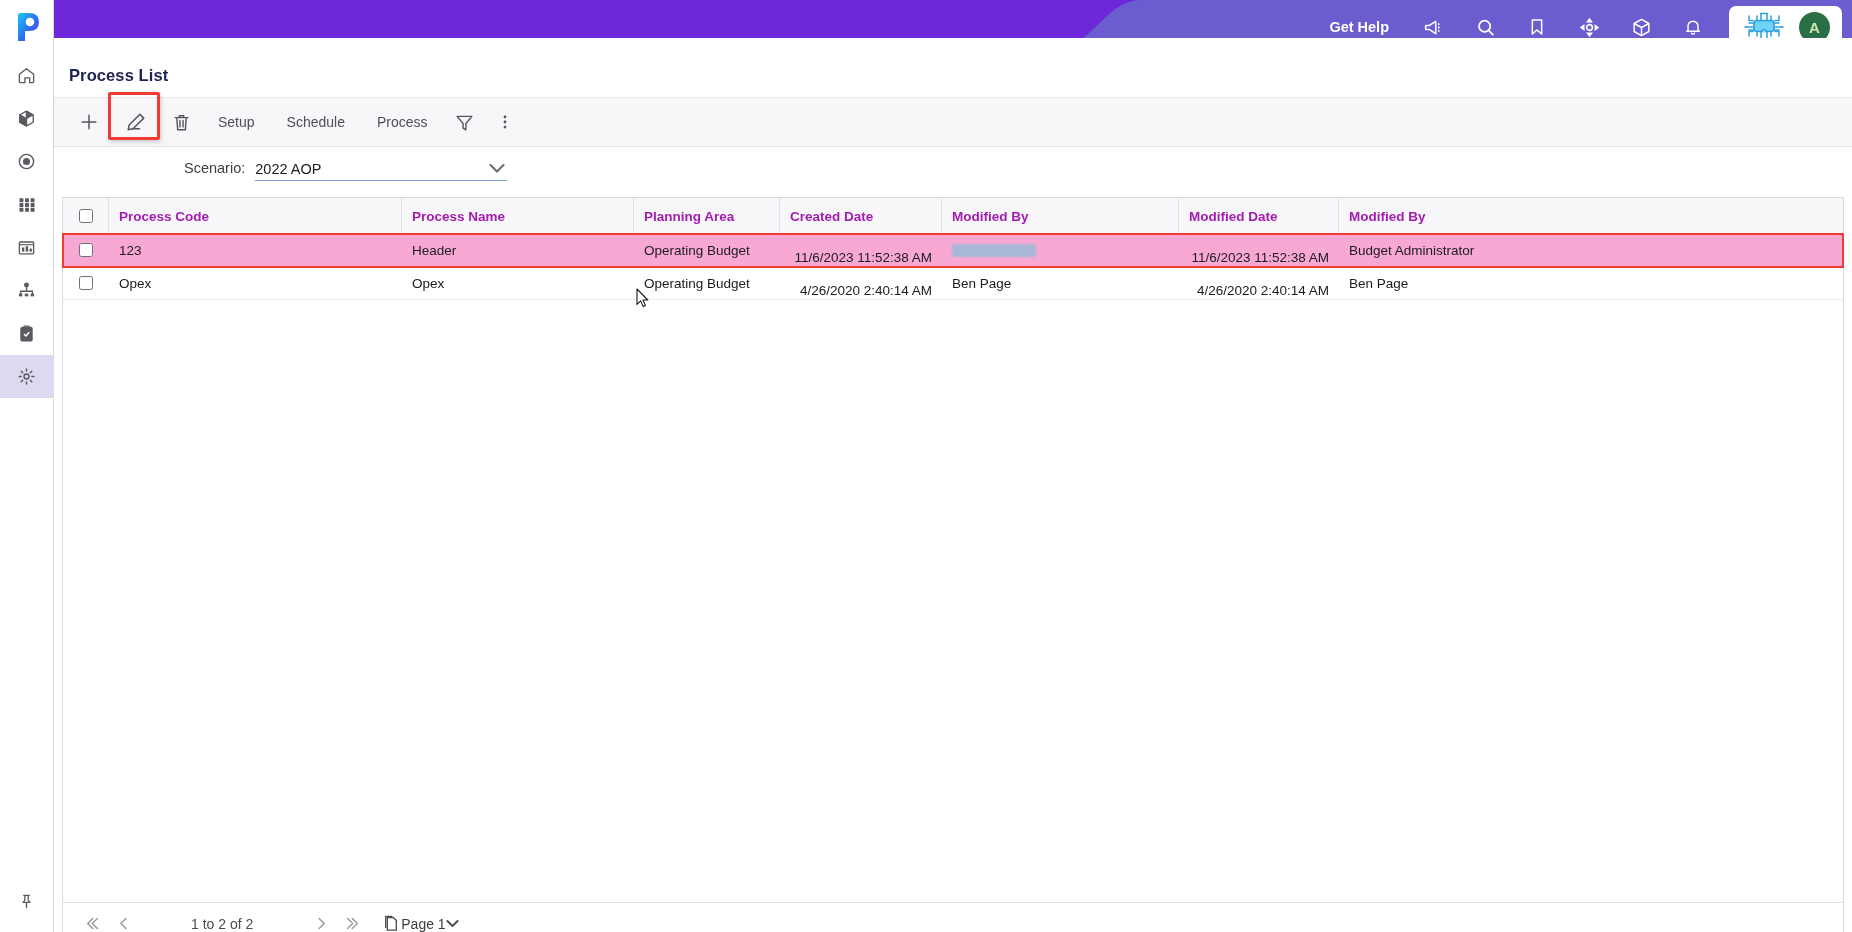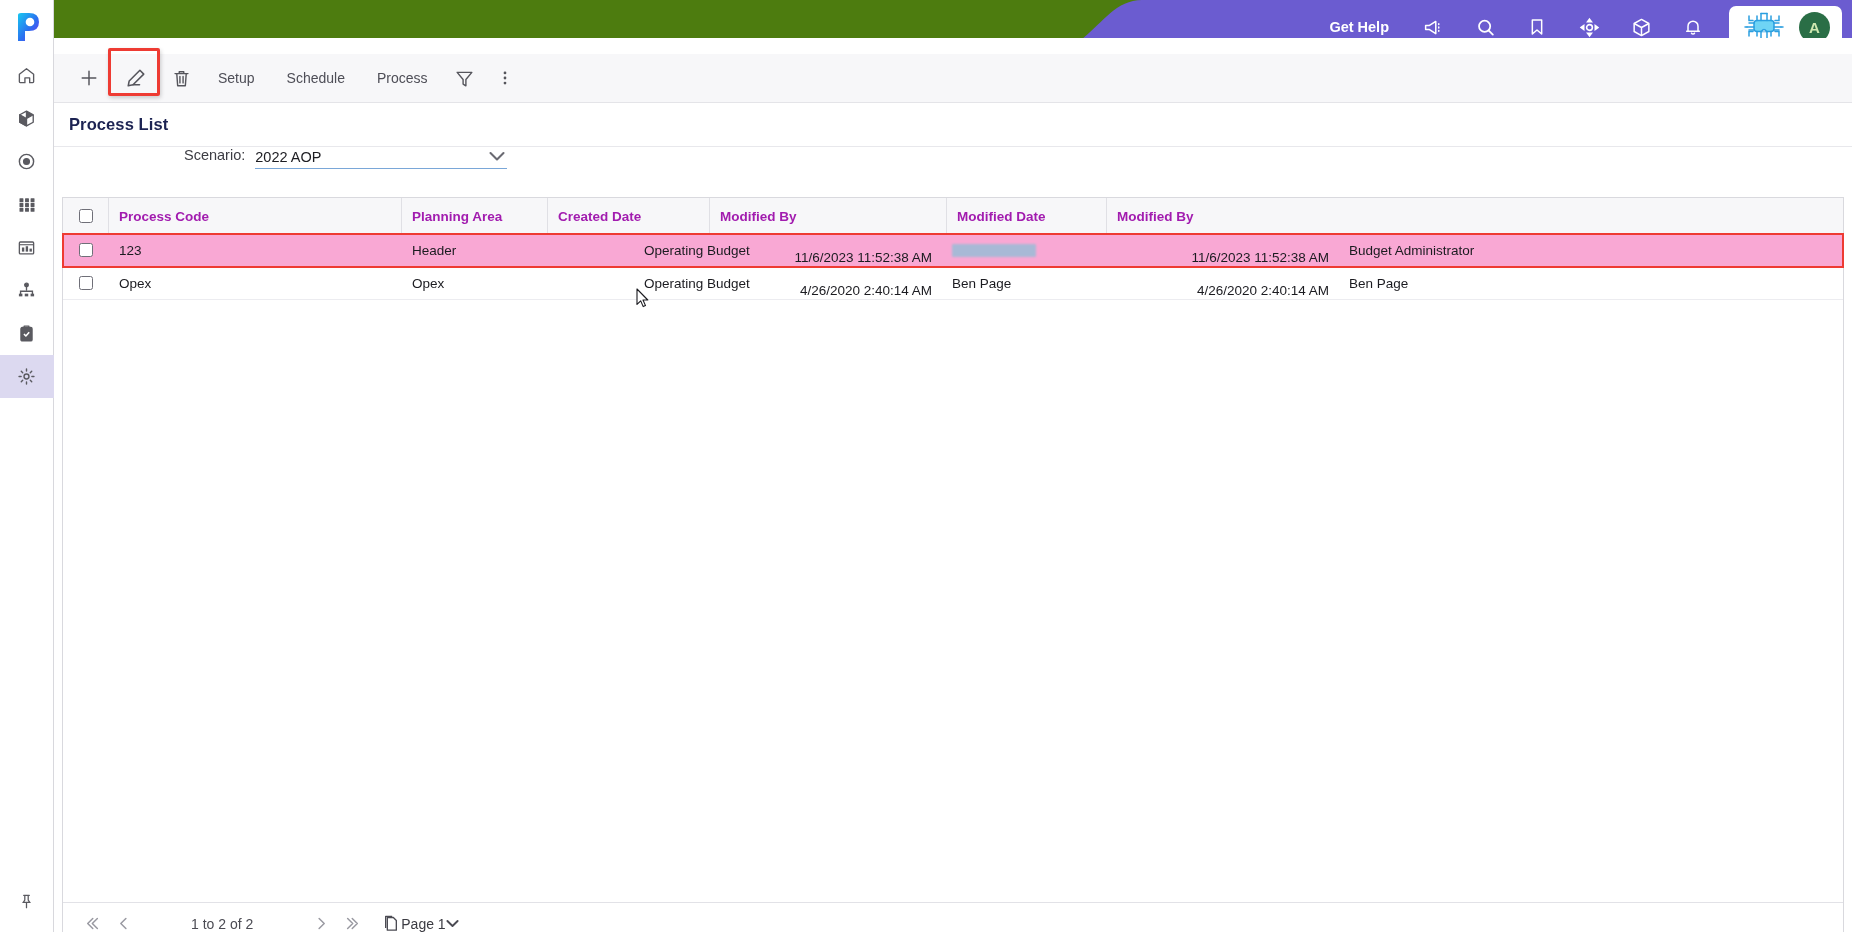--- a/index.html
+++ b/index.html
@@ -22,21 +22,21 @@
   #rail-logo { width: 54px; height: 54px; display: flex; align-items: center; justify-content: center; }
   .rail-item {
     width: 54px; height: 43px; display: flex; align-items: center; justify-content: center;
     color: #5a5a60; cursor: pointer;
   }
   .rail-item.active { background: #dcd9f0; }
   .rail-spacer { flex: 1 1 auto; }
   #rail-pin { width: 54px; height: 62px; display: flex; align-items: center; justify-content: center; color: #5a5a60; }
 
   
-  #topbar { position: absolute; left: 54px; top: 0; width: 1798px; height: 38px; background: #4d7c0f; overflow: hidden; }
+  #topbar { position: absolute; left: 54px; top: 0; width: 1798px; height: 38px; background: #6d28d9; overflow: hidden; }
   #topbar-purple { position: absolute; right: 0; top: 0; width: 860px; height: 54px; }
   #topbar-content {
     position: absolute; right: 0; top: 0; height: 54px; display: flex; align-items: center; gap: 0;
     padding-right: 10px;
   }
   #get-help { color: #ffffff; font-size: 14.5px; font-weight: 700; padding: 0 18px; cursor: pointer; white-space: nowrap; }
   .tb-icon { width: 52px; height: 54px; display: flex; align-items: center; justify-content: center; color: #ffffff; cursor: pointer; }
   #user-chip {
     display: flex; align-items: center; gap: 12px; background: #ffffff;
     border-radius: 7px; height: 42px; padding: 0 12px; margin-left: 10px;
@@ -62,21 +62,21 @@
   }
   .tool-label { font-size: 14px; color: #4e4e57; padding: 0 16px; cursor: pointer; }
   #edit-btn-wrap { position: relative; margin: 0 4px; }
   #edit-highlight {
     position: absolute; left: -6px; top: -10px; width: 52px; height: 48px;
     border: 3px solid #ee3b33; border-radius: 2px; pointer-events: none;
     box-shadow: 1px 2px 4px rgba(0,0,0,.18);
   }
 
   
-  #filterbar { height: 50px; display: flex; align-items: flex-start; padding-left: 130px; padding-bottom: 4px; }
+  #filterbar { height: 50px; display: flex; align-items: center; padding-left: 130px; padding-bottom: 4px; }
   #scenario-label { font-size: 14.5px; color: #3d3d44; padding-bottom: 4px; margin-right: 10px; }
   #scenario-select {
     position: relative; width: 252px; border-bottom: 1.5px solid #7aa7d8;
     display: flex; align-items: flex-end; justify-content: space-between; padding-bottom: 3px; gap: 24px;
   }
   #scenario-value { font-size: 14.5px; color: #1d1d22; }
   #scenario-caret { color: #6a6a72; margin-right: 2px; }
 
   
   #grid { margin: 0 8px; border: 1px solid #d9d9de; border-top: 1px solid #d9d9de; height: 748px; position: relative; background:#fff; }
@@ -261,20 +261,24 @@
             <path d="M20 3.5 H26 M20 30 H26 M6 17 H4 M40 17 H42"></path>
           </svg>
         </div>
         <div id="avatar">A</div>
       </div>
     </div>
   </div>
 
   <div id="page">
 
+    <div id="page-head">
+      <div id="page-title">Process List</div>
+    </div>
+
     <div id="toolbar">
       <div class="tool-btn">
         <svg width="22" height="22" viewBox="0 0 24 24" fill="none" stroke="currentColor" stroke-width="1.6" stroke-linecap="round">
           <path d="M12 4.6 V19.4 M4.6 12 H19.4"></path>
         </svg>
       </div>
 
       <div id="edit-btn-wrap">
         <div class="tool-btn">
           <svg width="23" height="23" viewBox="0 0 24 24" fill="none" stroke="currentColor" stroke-width="1.6" stroke-linecap="round" stroke-linejoin="round">
@@ -302,24 +306,20 @@
           <path d="M3.6 5 H20.4 L13.6 13.2 V20.4 L10.4 18.4 V13.2 Z"></path>
         </svg>
       </div>
       <div class="tool-btn">
         <svg width="18" height="20" viewBox="0 0 24 24" fill="currentColor">
           <circle cx="12" cy="5.2" r="1.85"></circle>
             <circle cx="12" cy="12" r="1.85"></circle>
             <circle cx="12" cy="18.8" r="1.85"></circle>
         </svg>
       </div>
-    </div>
-
-    <div id="page-head">
-      <div id="page-title">Process List</div>
     </div>
 
     <div id="filterbar">
       <div id="scenario-label">Scenario:</div>
       <div id="scenario-select">
         <span id="scenario-value">2022 AOP</span>
         <span id="scenario-caret">
           <svg width="16" height="10" viewBox="0 0 16 10">
               <path d="M1.5 2 L8 8.4 L14.5 2" fill="none" stroke="currentColor" stroke-width="2.1" stroke-linecap="round" stroke-linejoin="round"></path>
             </svg>
@@ -327,20 +327,21 @@
       </div>
     </div>
 
     <div id="grid">
 
       <div id="grid-head">
         <div class="hc check" style="width:46px">
           <span class="cbx"></span>
         </div>
         <div class="hc" style="width:293px">Process Code</div>
+        <div class="hc" style="width:232px">Process Name</div>
         <div class="hc" style="width:146px">Planning Area</div>
         <div class="hc" style="width:162px">Created Date</div>
         <div class="hc" style="width:237px">Modified By</div>
         <div class="hc" style="width:160px">Modified Date</div>
         <div class="hc" style="width:215px">Modified By</div>
       </div>
 
       <div id="grid-body">
 
         <div class="row selected">

